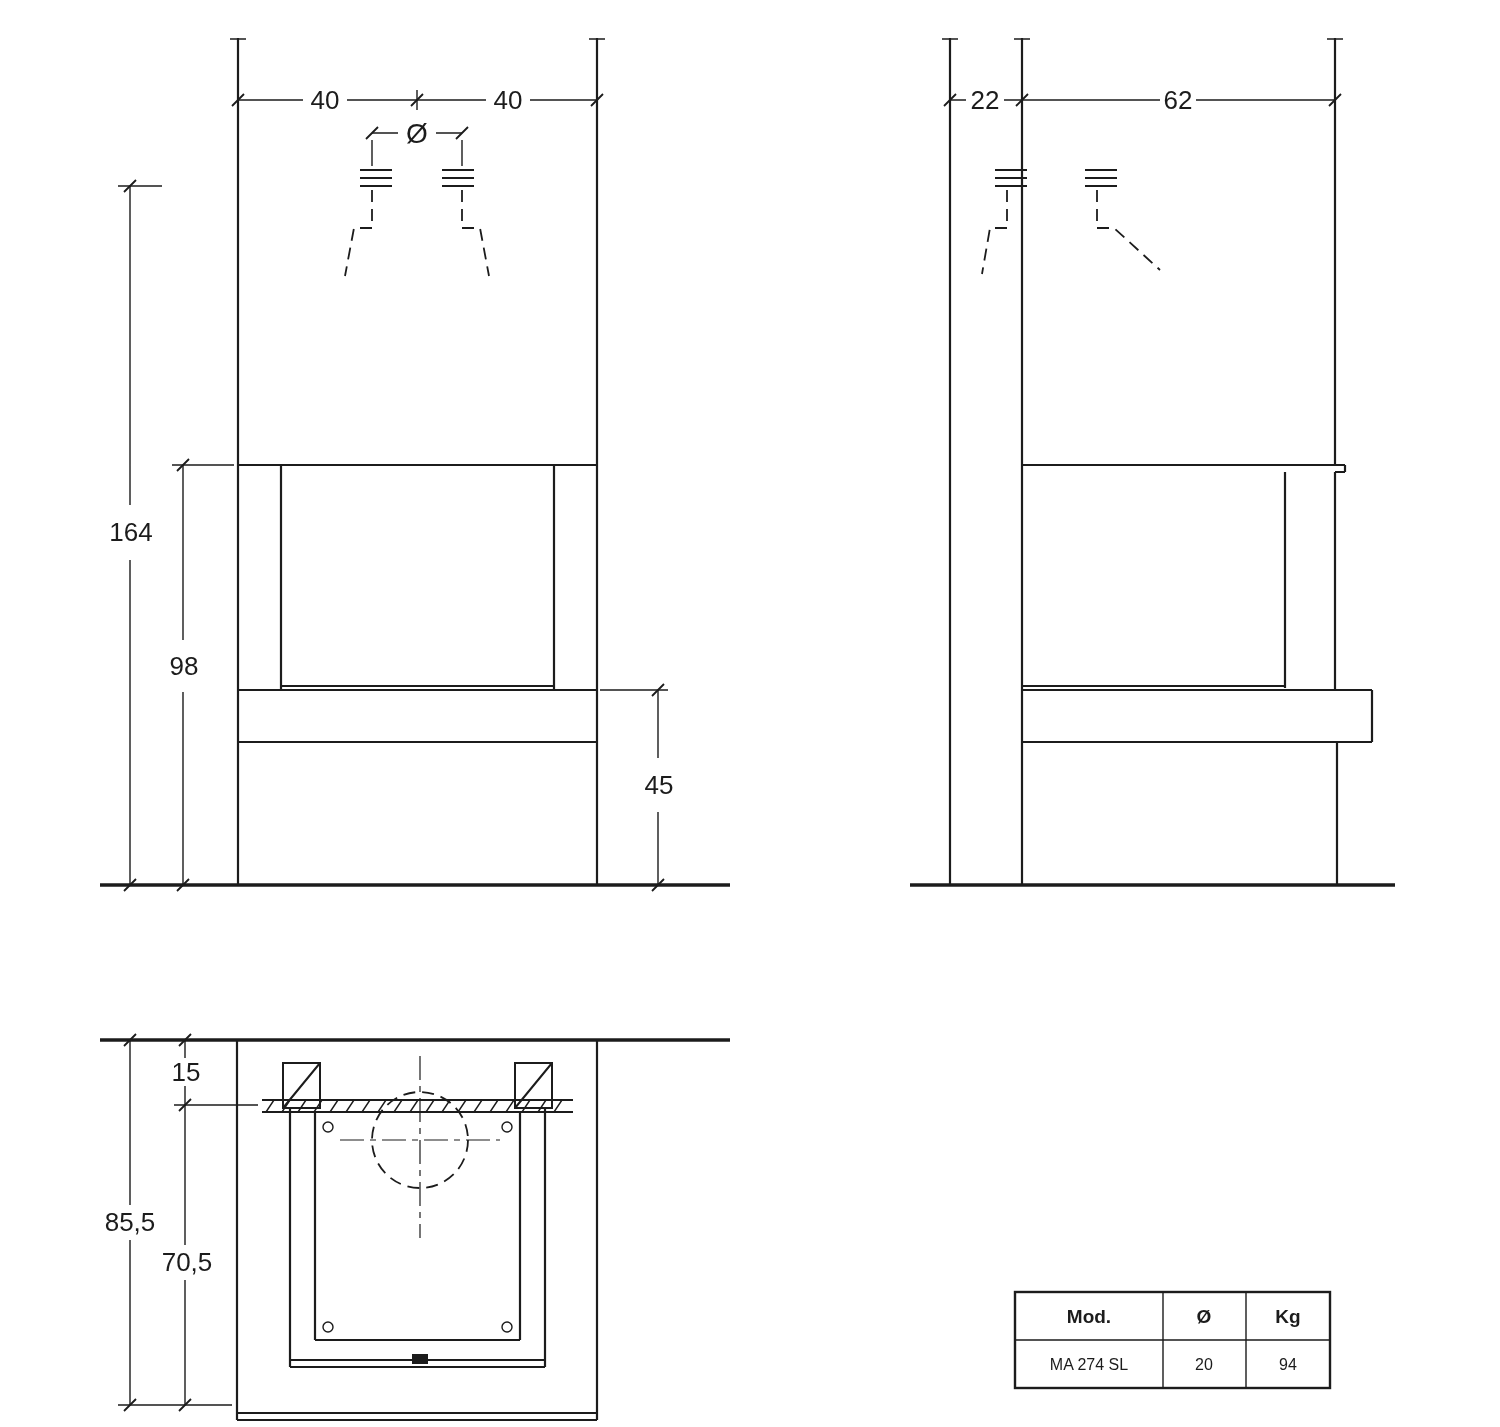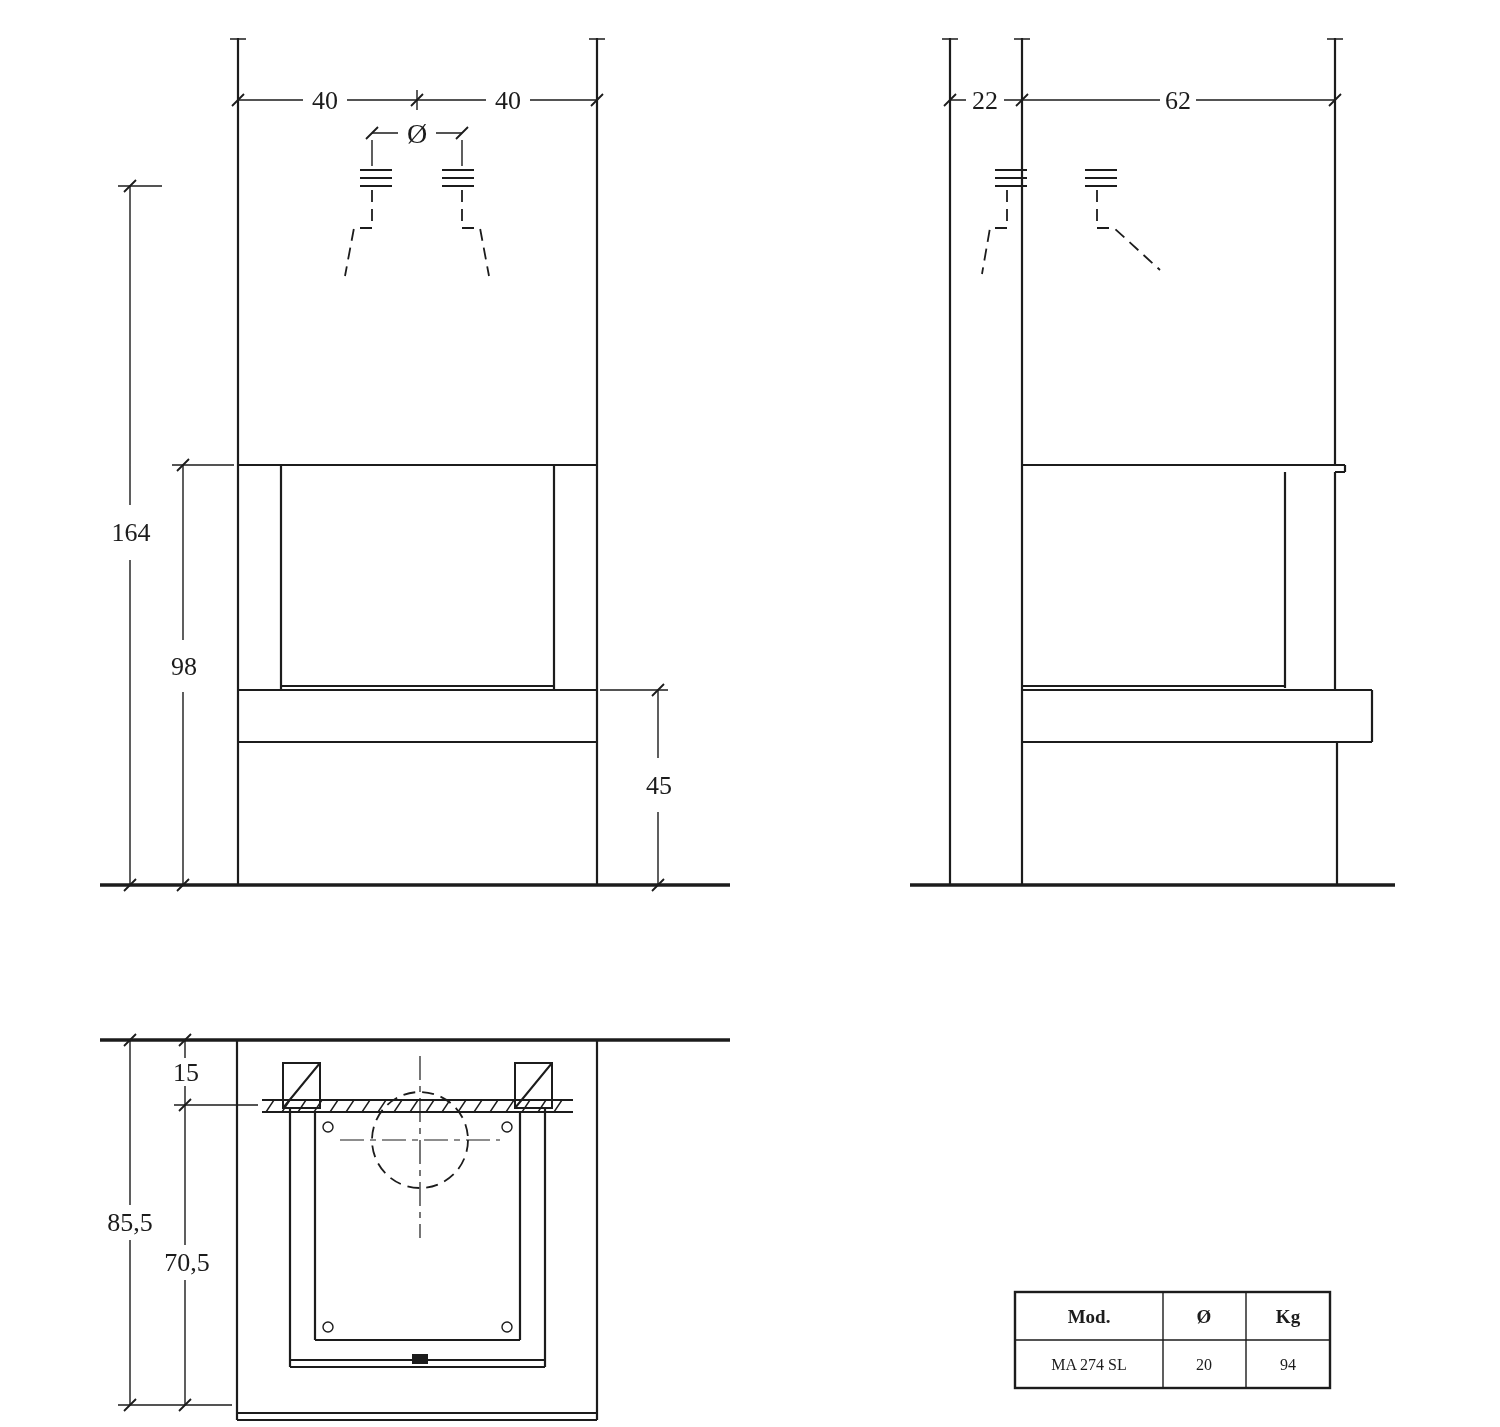--- a/index.html
+++ b/index.html
@@ -1,20 +1,20 @@
 <!DOCTYPE html>
 <html><head>
 <meta charset="utf-8">
 <style>
   html,body{margin:0;padding:0;background:#ffffff;}
   .canvas{
     position:relative;
     width:1500px;height:1427px;
     background:#ffffff;
-    font-family:Liberation Serif, serif;
+    font-family:Liberation Sans, sans-serif;
     overflow:hidden;
   }
   svg{position:absolute;left:0;top:0;}
   .outline{stroke:#1c1c1c;stroke-width:2.2;fill:none;stroke-linecap:butt;}
   .thin{stroke:#1c1c1c;stroke-width:1.4;fill:none;}
   .tick{stroke:#1c1c1c;stroke-width:1.8;fill:none;}
   .ground{stroke:#1c1c1c;stroke-width:3.6;fill:none;}
   .dashed{stroke:#1c1c1c;stroke-width:1.8;fill:none;stroke-dasharray:12 7;}
   .collar{stroke:#1c1c1c;stroke-width:2;fill:none;}
   .centerline{stroke:#1c1c1c;stroke-width:1.2;fill:none;stroke-dasharray:24 6 6 6;}

